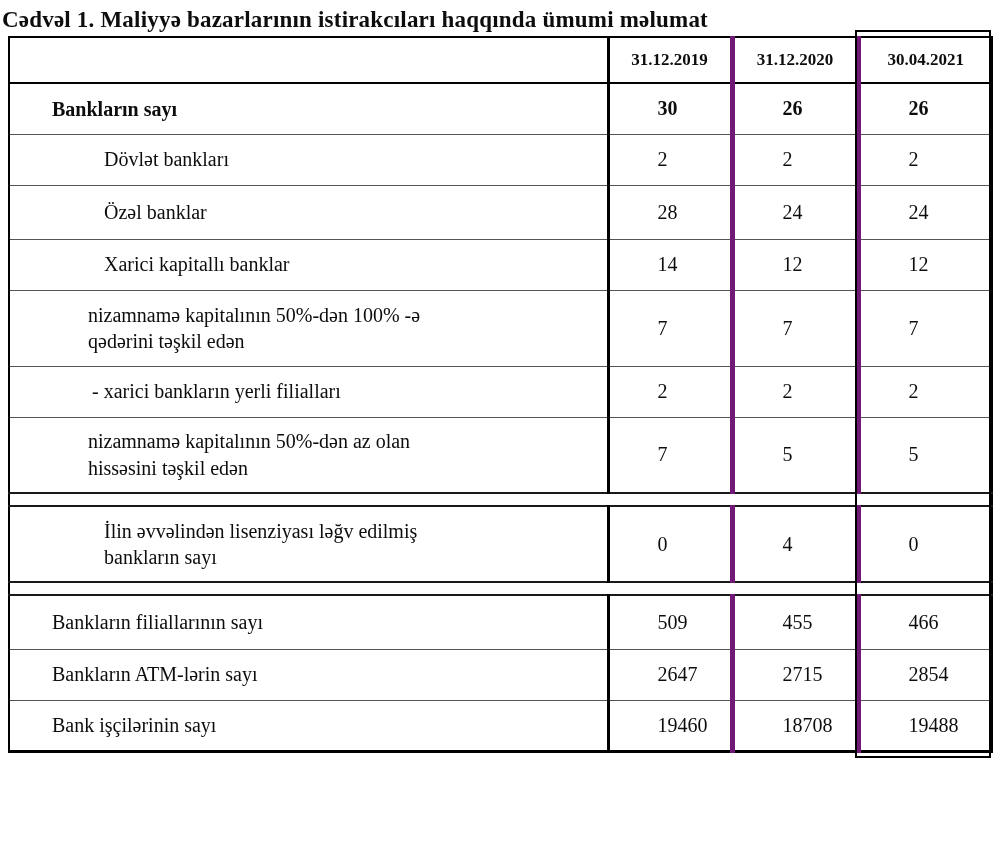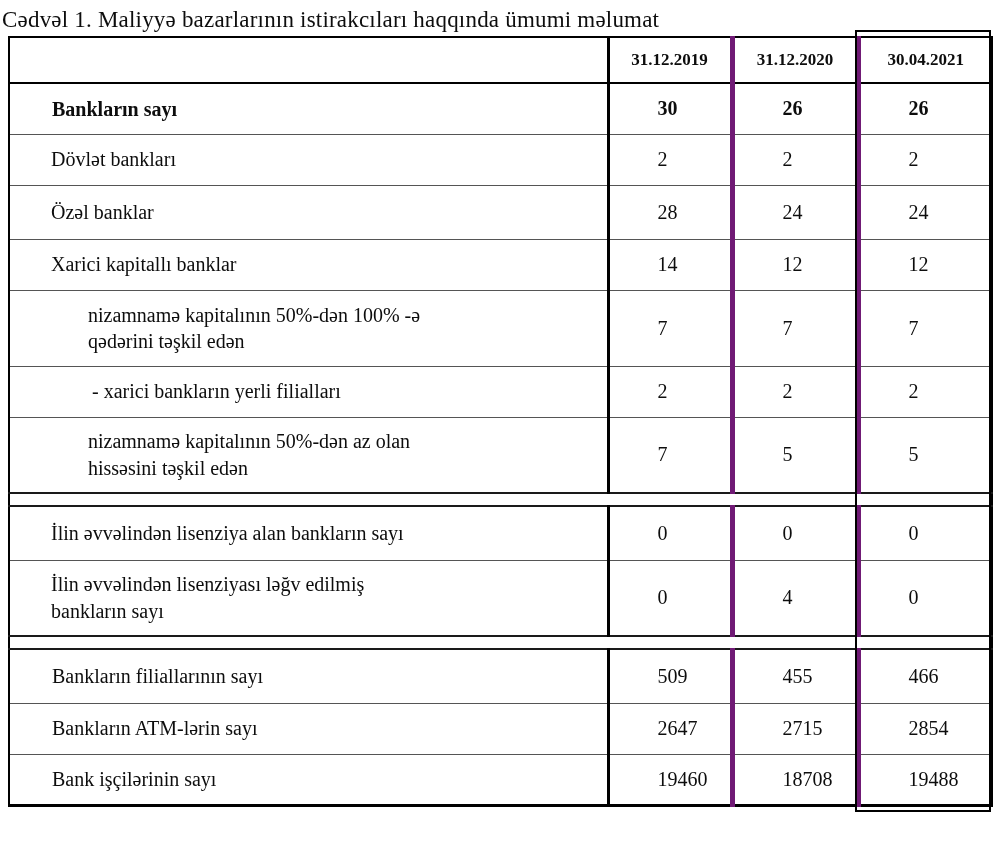--- a/index.html
+++ b/index.html
@@ -5,21 +5,21 @@
   * { margin: 0; padding: 0; box-sizing: border-box; }
   html, body {
     width: 1000px; height: 862px;
     background: #ffffff;
     font-family: "Liberation Serif", "DejaVu Serif", serif;
     color: #0d0d0d;
     overflow: hidden;
   }
   .title {
     font-size: 23px;
-    font-weight: normal;
+    font-weight: bold;
     margin: 7px 4px 3px 2px;
     letter-spacing: 0.2px;
     white-space: nowrap;
   }
   .tbl-wrap {
     position: relative;
     margin-left: 8px;
     width: 983px;
   }
   table.main {
@@ -53,21 +53,21 @@
   td.d1 { border-left: 3px solid #000; }
   td.d2, td.d3 { border-left: 5px solid #701a75; }
 
   td.num { text-align: left; padding-left: 48px; }
   td.lbl {
     white-space: pre-line;
     line-height: 1.32;
     padding-right: 8px;
   }
   .ind1 { padding-left: 42px; }
-  .ind2 { padding-left: 41px; }
+  .ind2 { padding-left: 94px; }
   .ind3 { padding-left: 78px; }
   .ind4 { padding-left: 82px; }
 
   tr.bold td { font-weight: bold; }
 
   tr.h1 td { height: 51px; }
   tr.h1b td { height: 54px; }
   tr.h2 td { height: 76px; }
 
   tr.spacer td {
@@ -156,26 +156,20 @@
 hissəsini  təşkil edən</td>
         <td class="num d1">7</td>
         <td class="num d2">5</td>
         <td class="num d3">5</td>
       </tr>
 
       <tr class="spacer">
         <td colspan="4"></td>
       </tr>
 
-      <tr class="h1b">
-        <td class="lbl ind2">İlin əvvəlindən lisenziya alan bankların sayı</td>
-        <td class="num d1">0</td>
-        <td class="num d2">0</td>
-        <td class="num d3">0</td>
-      </tr>
 
       <tr class="h2">
         <td class="lbl ind2">İlin əvvəlindən lisenziyası ləğv edilmiş
 bankların sayı</td>
         <td class="num d1">0</td>
         <td class="num d2">4</td>
         <td class="num d3">0</td>
       </tr>
 
       <tr class="spacer">

